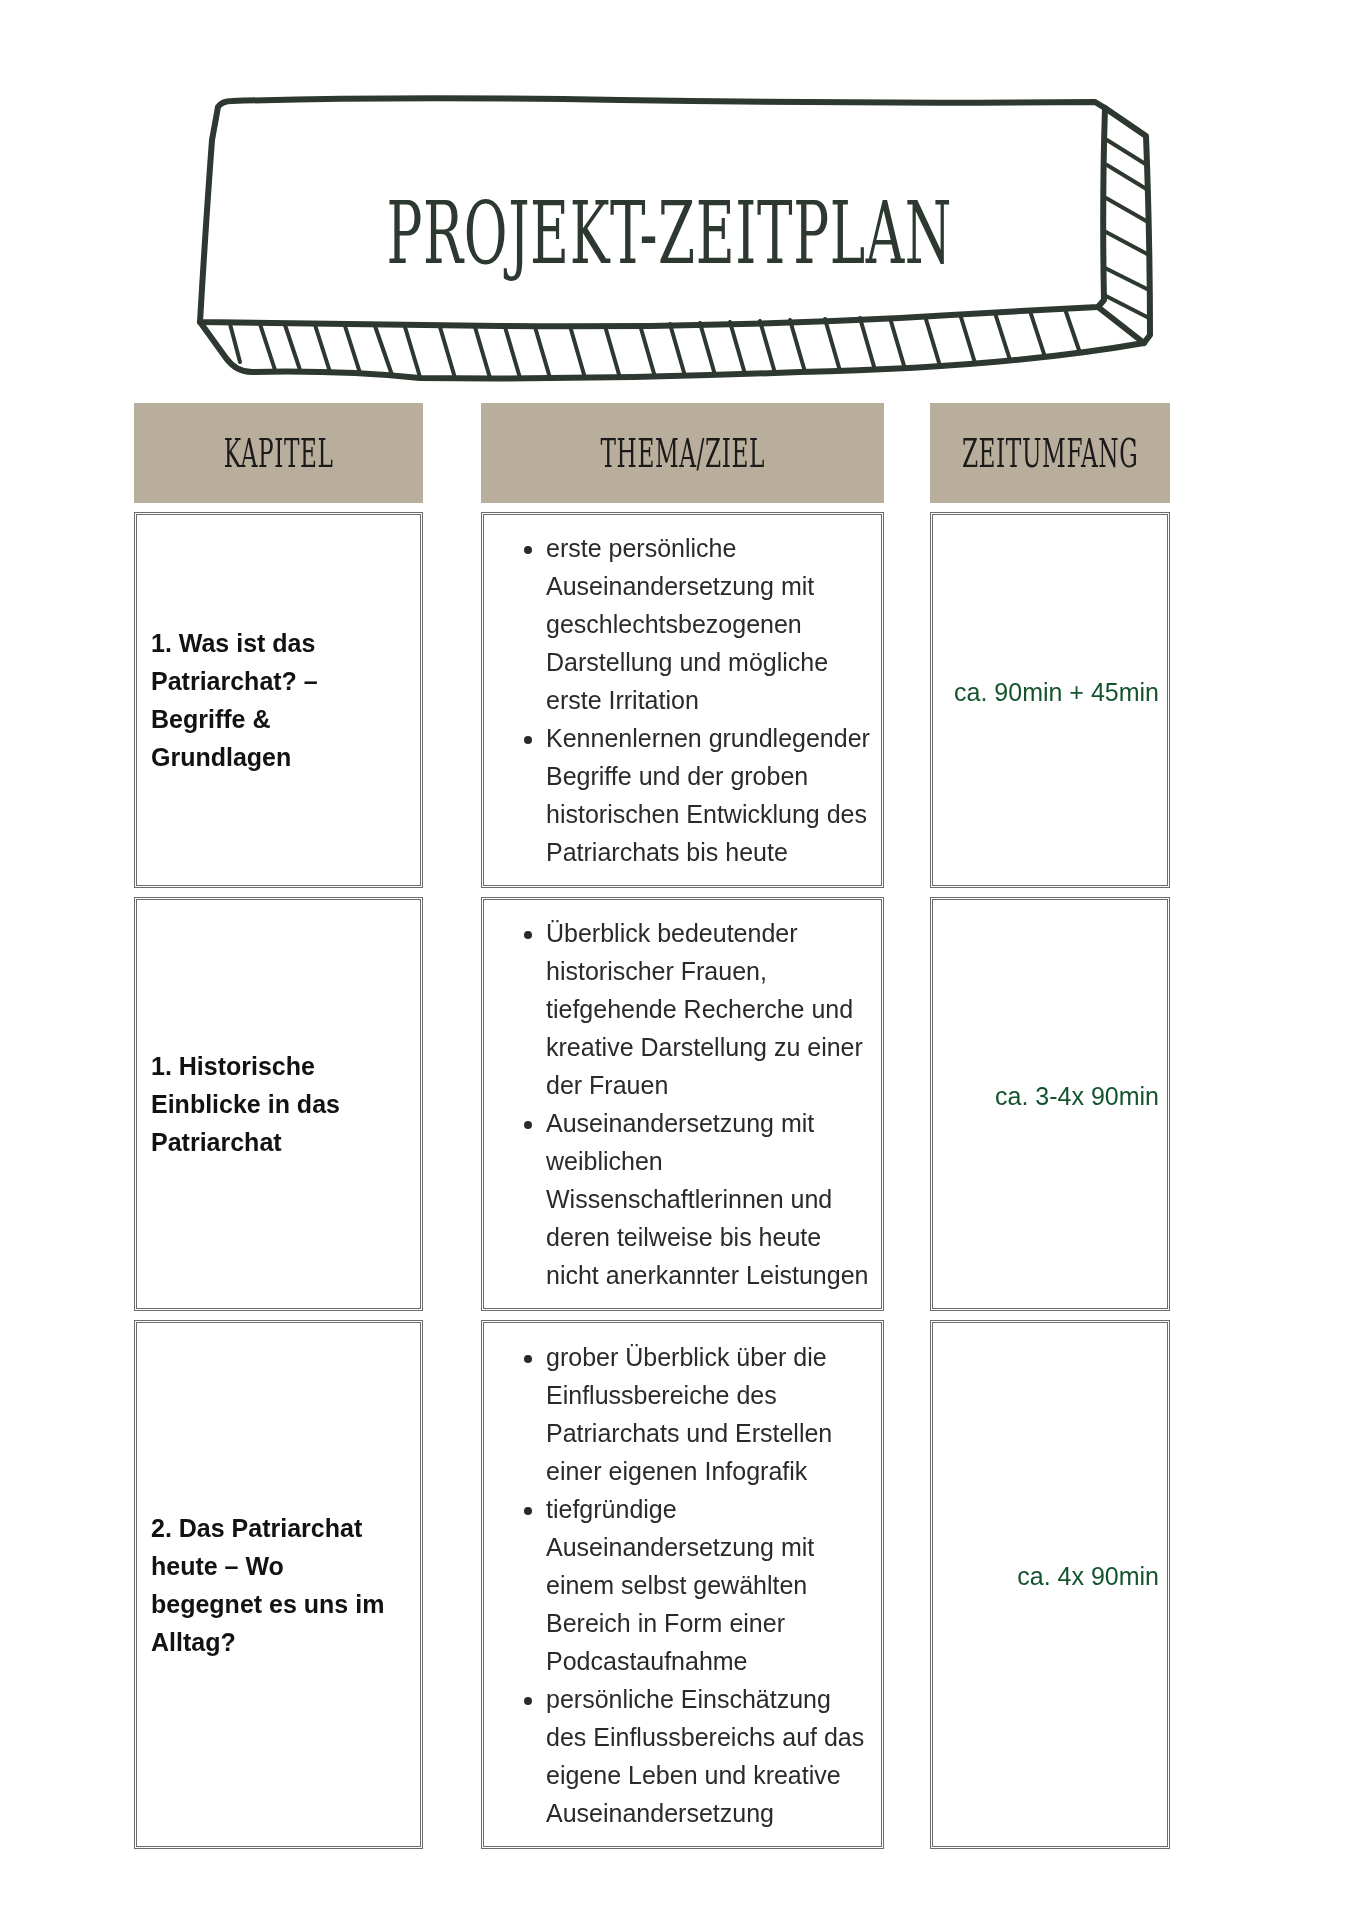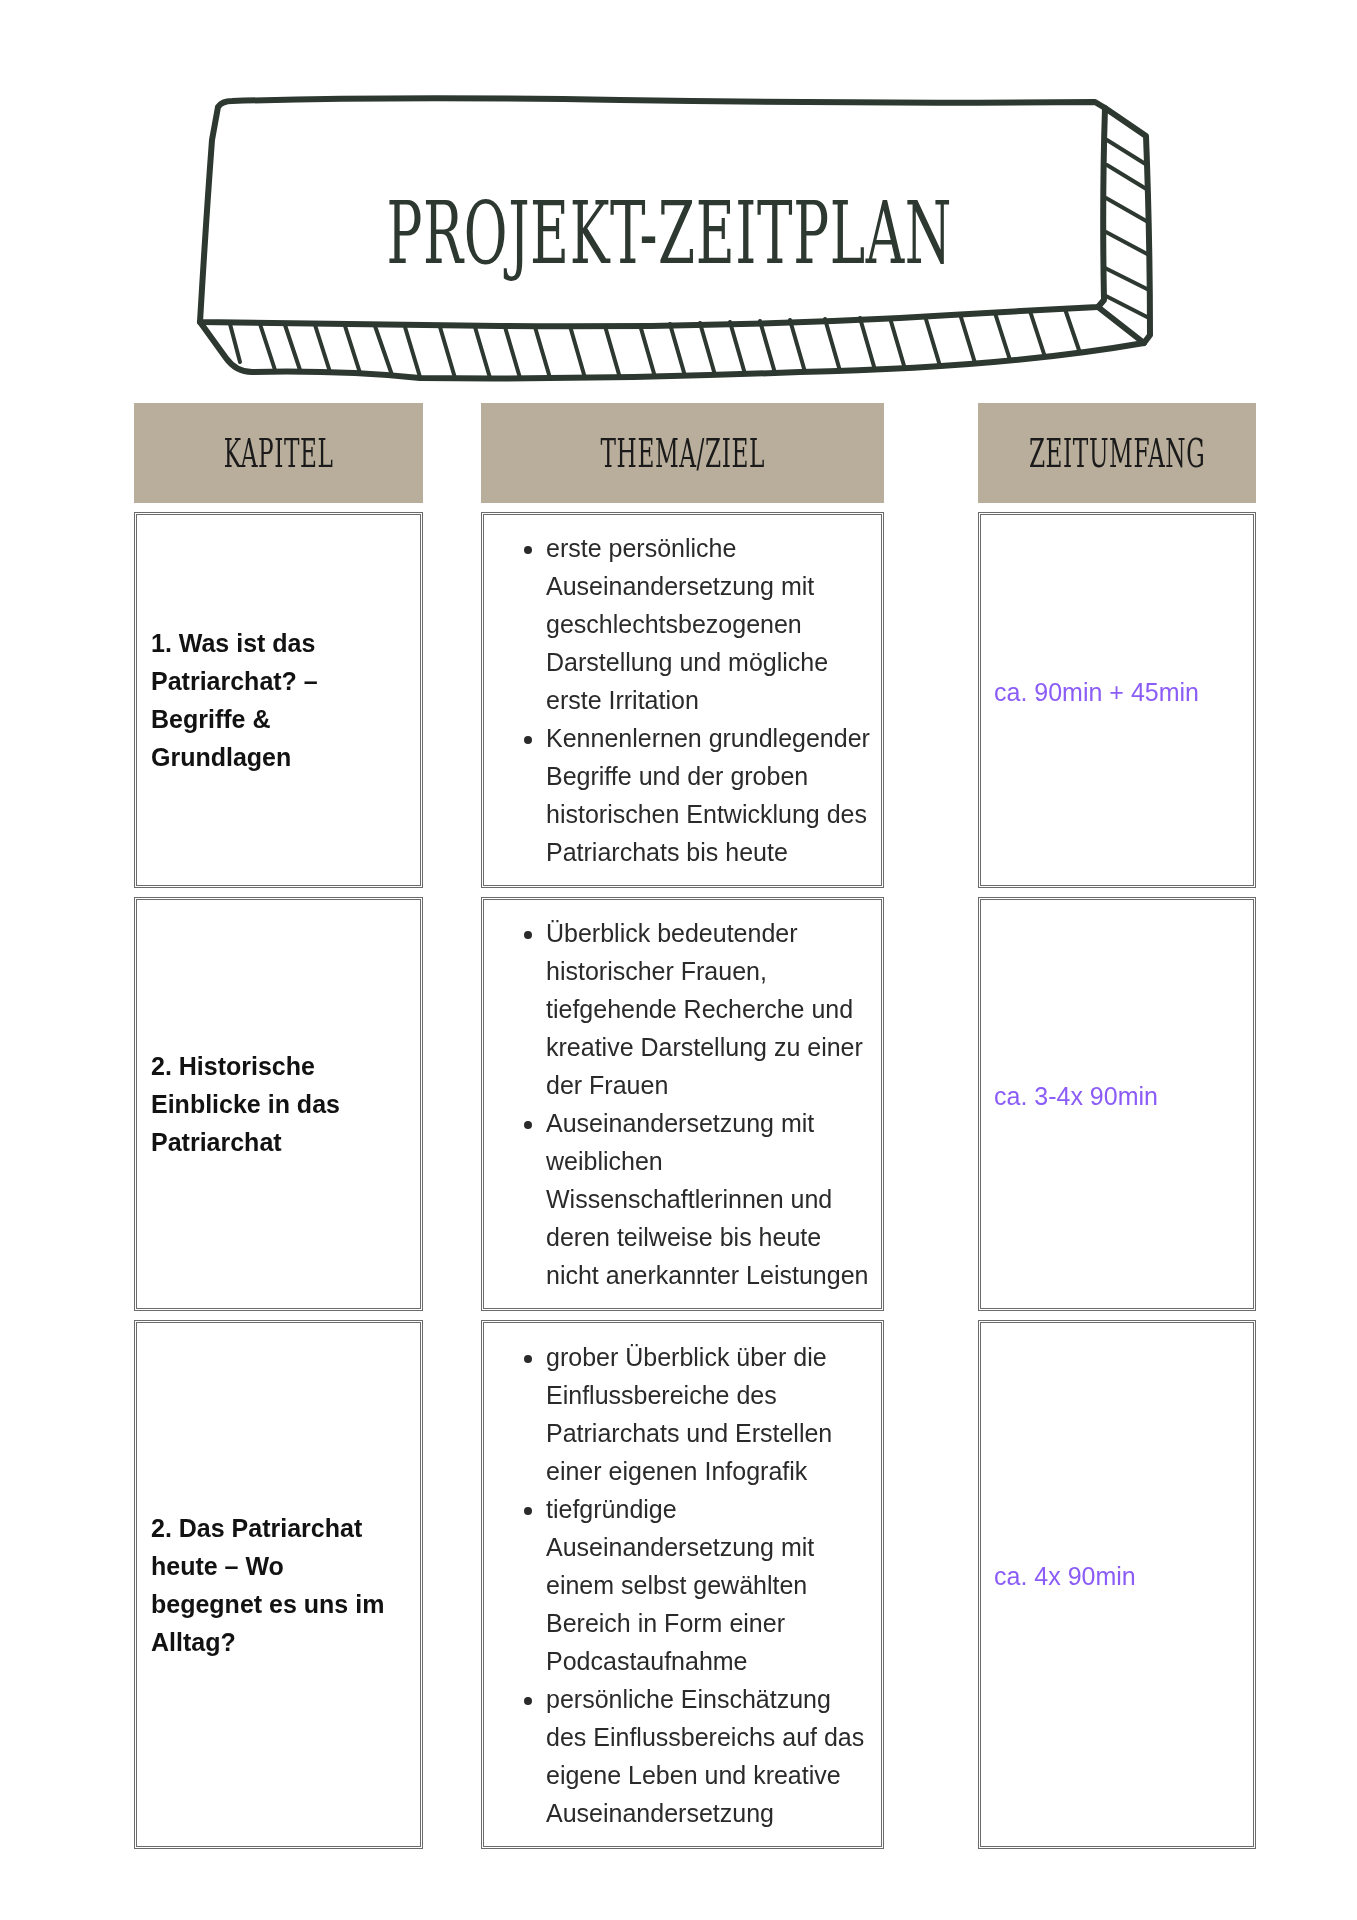--- a/index.html
+++ b/index.html
@@ -13,23 +13,23 @@
   }
   .cell { position: absolute; box-sizing: border-box; }
   .hdr {
     background: #b9ae9b; display: flex; align-items: center; justify-content: center;
     font-family: "DejaVu Serif", serif; font-size: 40px; color: #1a1a1a; top: 403px; height: 100px;
   }
   .hdr span { display: inline-block; transform: scaleX(0.58); white-space: nowrap; letter-spacing: 1px; }
   .body-cell { border: 3px double #6b6b6b; background: #fff; }
   .c1 { left: 134px; width: 289px; }
   .c2 { left: 481px; width: 403px; }
-  .c3 { left: 978px; width: 278px; }
+  .c3 { left: 930px; width: 240px; }
   .kapitel { display: flex; align-items: center; padding: 0 20px 0 14px; font-family: "Liberation Sans", sans-serif; font-weight: bold; font-size: 25px; line-height: 38px; color: #121212; }
-  .zeit { display: flex; align-items: center; padding: 0 8px 17px 13px; font-family: "Liberation Sans", sans-serif; font-size: 25px; line-height: 38px; color: #8b5cf6; }
+  .zeit { display: flex; align-items: center; padding: 0 8px 17px 13px; font-family: "Liberation Sans", sans-serif; font-size: 25px; line-height: 38px; color: #14532d; justify-content: flex-end; }
   .thema { display: flex; align-items: center; padding: 0 8px 0 0; }
   .thema ul { margin: 0; padding: 0 0 0 62px; font-family: "Liberation Sans", sans-serif; font-size: 25px; line-height: 38px; color: #2a2a2a; }
   .thema li { margin: 0; padding: 0; list-style: disc; }
   .r1 { top: 512px; height: 376px; }
   .r2 { top: 897px; height: 414px; }
   .r3 { top: 1320px; height: 529px; }
 </style>
 </head>
 <body>
 
@@ -102,21 +102,21 @@
   <ul>
     <li>erste persönliche Auseinandersetzung mit geschlechtsbezogenen Darstellung und mögliche erste Irritation</li>
     <li>Kennenlernen grundlegender Begriffe und der groben historischen Entwicklung des Patriarchats bis heute</li>
   </ul>
 </div>
 <div class="cell body-cell zeit c3 r1">
   <span>ca. 90min + 45min</span>
 </div>
 
 <div class="cell body-cell kapitel c1 r2">
-  <span>2. Historische Einblicke in das Patriarchat</span>
+  <span>1. Historische Einblicke in das Patriarchat</span>
 </div>
 <div class="cell body-cell thema c2 r2">
   <ul>
     <li>Überblick bedeutender historischer Frauen, tiefgehende Recherche und kreative Darstellung zu einer der Frauen</li>
     <li>Auseinandersetzung mit weiblichen Wissenschaftlerinnen und deren teilweise bis heute nicht anerkannter Leistungen</li>
   </ul>
 </div>
 <div class="cell body-cell zeit c3 r2">
   <span>ca. 3-4x 90min</span>
 </div>

